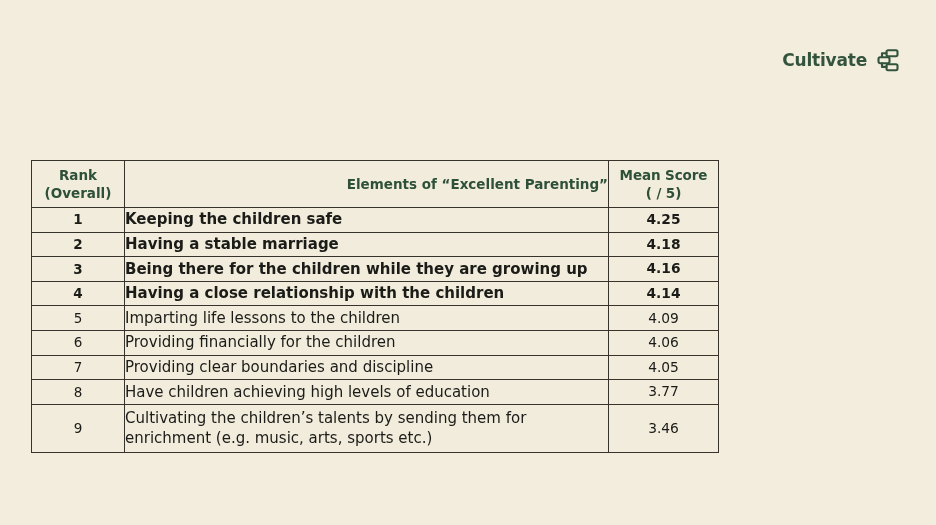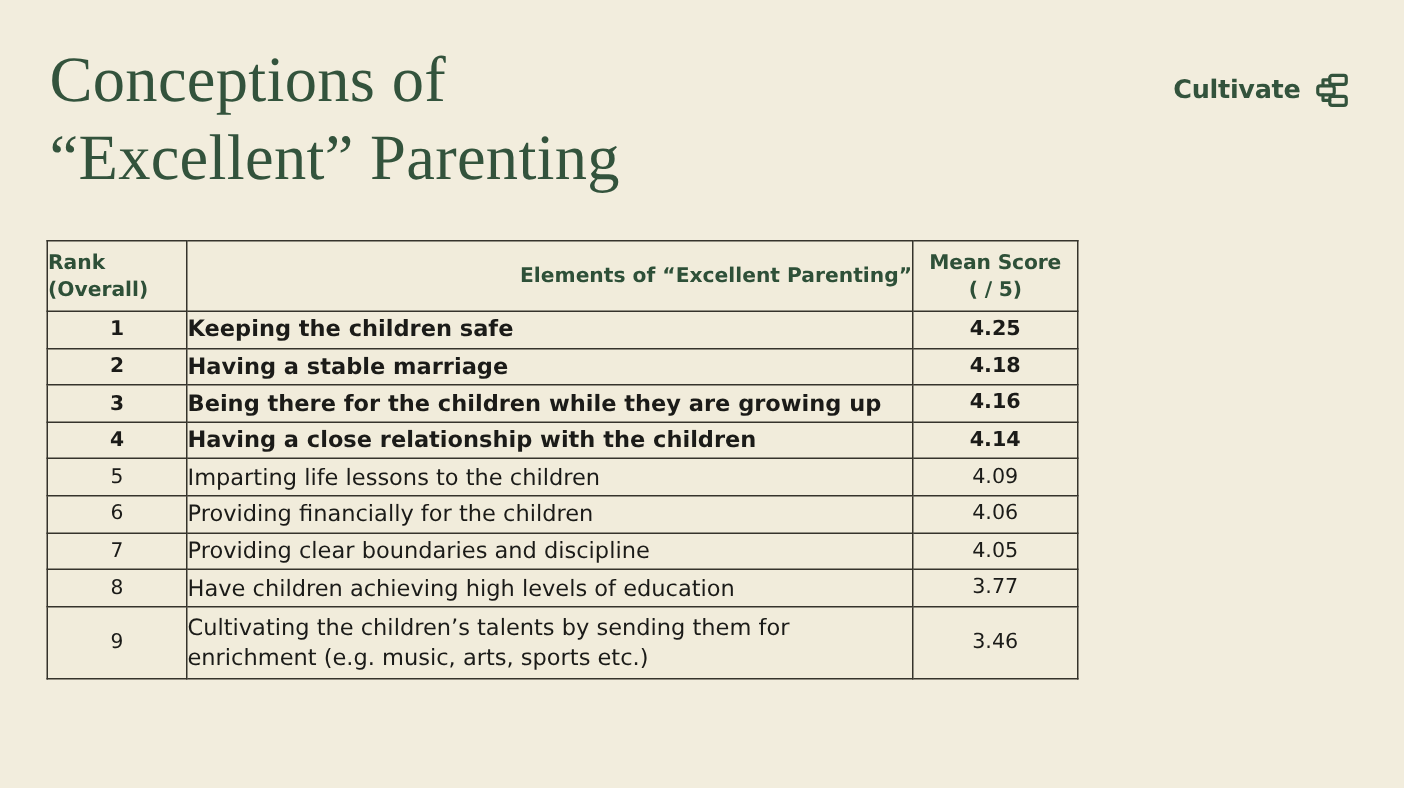--- a/index.html
+++ b/index.html
@@ -80,21 +80,21 @@
 
   thead th {
     color: #2E5038;
     font-family: "DejaVu Sans", sans-serif;
     font-weight: 700;
     font-size: 13.5px;
     line-height: 1.35;
     height: 46px;
   }
   th.h-rank {
-    text-align: left;
+    text-align: center;
     padding: 0 0 0 7px;
     white-space: pre-line;
   }
   th.h-elem {
     text-align: right;
     padding: 0 0 0 8px;
   }
   th.h-score {
     text-align: center;
     white-space: pre-line;
@@ -122,22 +122,20 @@
   }
   tr.bold td { font-weight: 700; }
   tr.tall td { height: 47px; }
   td.elem .l2 { display: block; }
 </style>
 </head>
 <body>
 
 <div class="slide">
 
-  <div class="title">Conceptions of
-“Excellent” Parenting</div>
 
   <div class="brand">
     <span class="brand-name">Cultivate</span>
     <span>
       <svg class="brand-mark" viewBox="0 0 24 24" fill="none" stroke="#33533C" stroke-width="2.1" stroke-linecap="round" stroke-linejoin="round">
         <rect x="10.5" y="2.2" width="11" height="6" rx="1.6"></rect>
         <rect x="2.5" y="9.2" width="11" height="6" rx="1.6"></rect>
         <rect x="10.5" y="16.2" width="11" height="6" rx="1.6"></rect>
         <path d="M6 8.3 V5.2 H10.5"></path>
         <path d="M6 15.4 V18.9 H10.5"></path>

